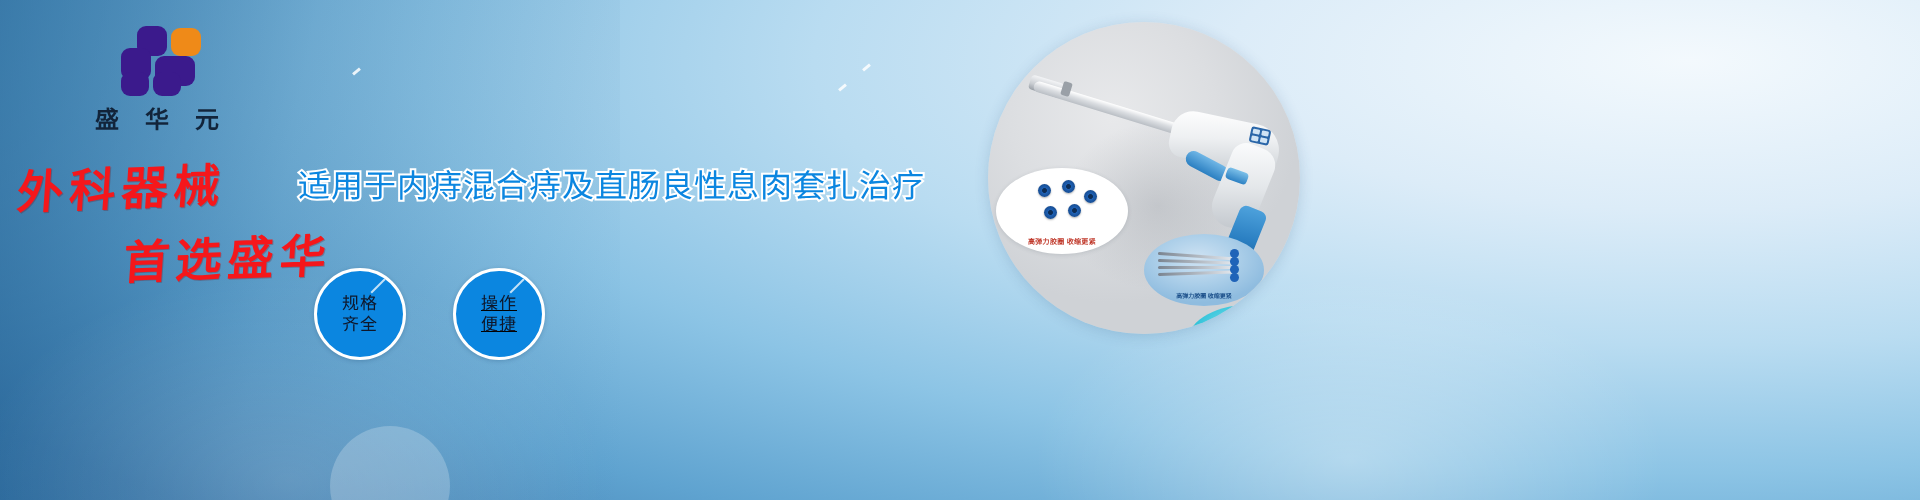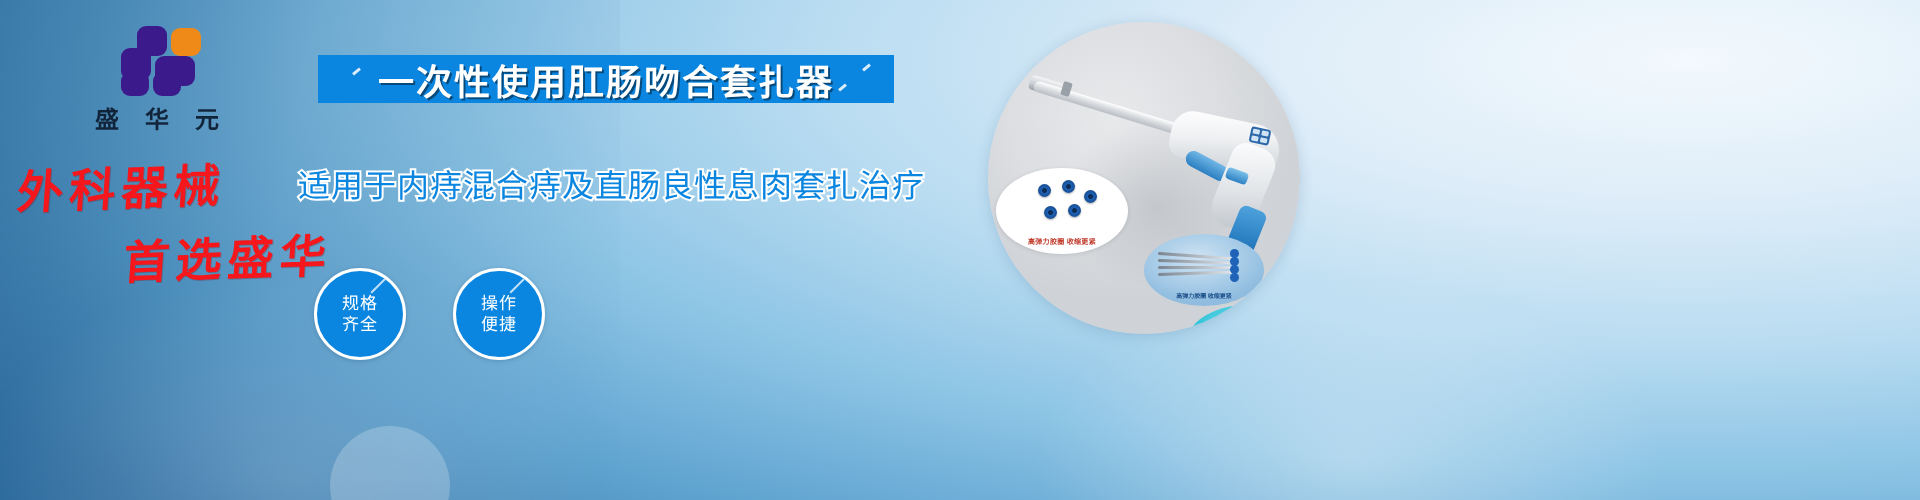--- a/index.html
+++ b/index.html
@@ -86,29 +86,29 @@
   
   .badges{position:absolute;left:314px;top:268px;width:560px;height:100px;}
   .badge{
     position:absolute;width:86px;height:86px;border-radius:50%;
     background:#0b86e0;border:3px solid #ffffff;
     box-shadow:0 1px 4px rgba(20,60,100,0.25);
     display:flex;align-items:center;justify-content:center;
     overflow:hidden;
   }
   .badge .badge-label{
-    color:#ffffff;font-size:17px;font-weight:400;line-height:1.25;
+    color:#0f172a;font-size:17px;font-weight:400;line-height:1.25;
     text-align:center;white-space:pre-line;letter-spacing:1px;
   }
   .badge .shine{
     position:absolute;right:13px;top:13px;width:22px;height:2px;
     background:rgba(255,255,255,0.75);transform:rotate(-45deg);
   }
   .b0{left:0px;top:0px;}
-  .b1{left:139px;top:0px;}
+  .b1{left:139px;top:0px;text-decoration:underline;}
   .b2{left:278px;top:0px;}
   .b3{left:417px;top:0px;}
 
   
   .product{
     position:absolute;left:988px;top:22px;width:312px;height:312px;
     border-radius:50%;
     background:radial-gradient(60% 60% at 40% 30%, #e8e9eb 0%, #dcdee1 55%, #cfd2d6 100%);
     box-shadow:0 2px 14px rgba(40,80,120,0.18);
     overflow:hidden;
@@ -244,23 +244,20 @@
       <span class="lm lm6"></span>
     </div>
     <div class="logo-text">盛 华 元</div>
   </div>
 
   <div class="calli">
     <div class="calli-1">外科器械</div>
     <div class="calli-2">首选盛华</div>
   </div>
 
-  <div class="title-bar">
-    <span class="title-text">一次性使用肛肠吻合套扎器</span>
-  </div>
   <span class="title-tick tk1"></span>
   <span class="title-tick tk2"></span>
   <span class="title-tick tk3"></span>
 
   <div class="subtitle">适用于内痔混合痔及直肠良性息肉套扎治疗</div>
 
   <div class="badges">
     <div class="badge b0">
       <span class="badge-label">规格
 齐全</span>

